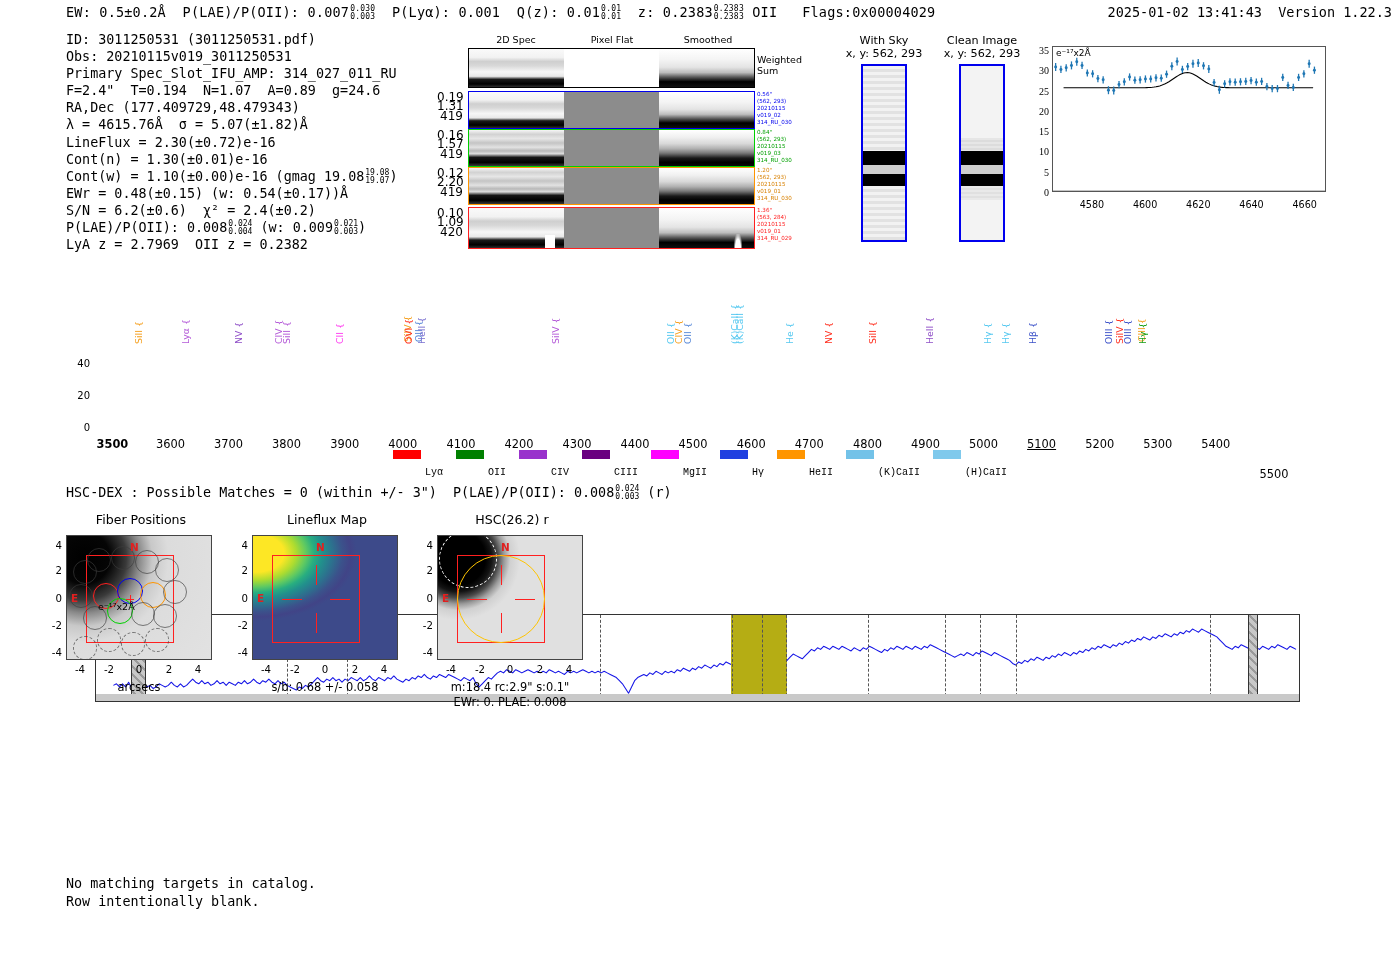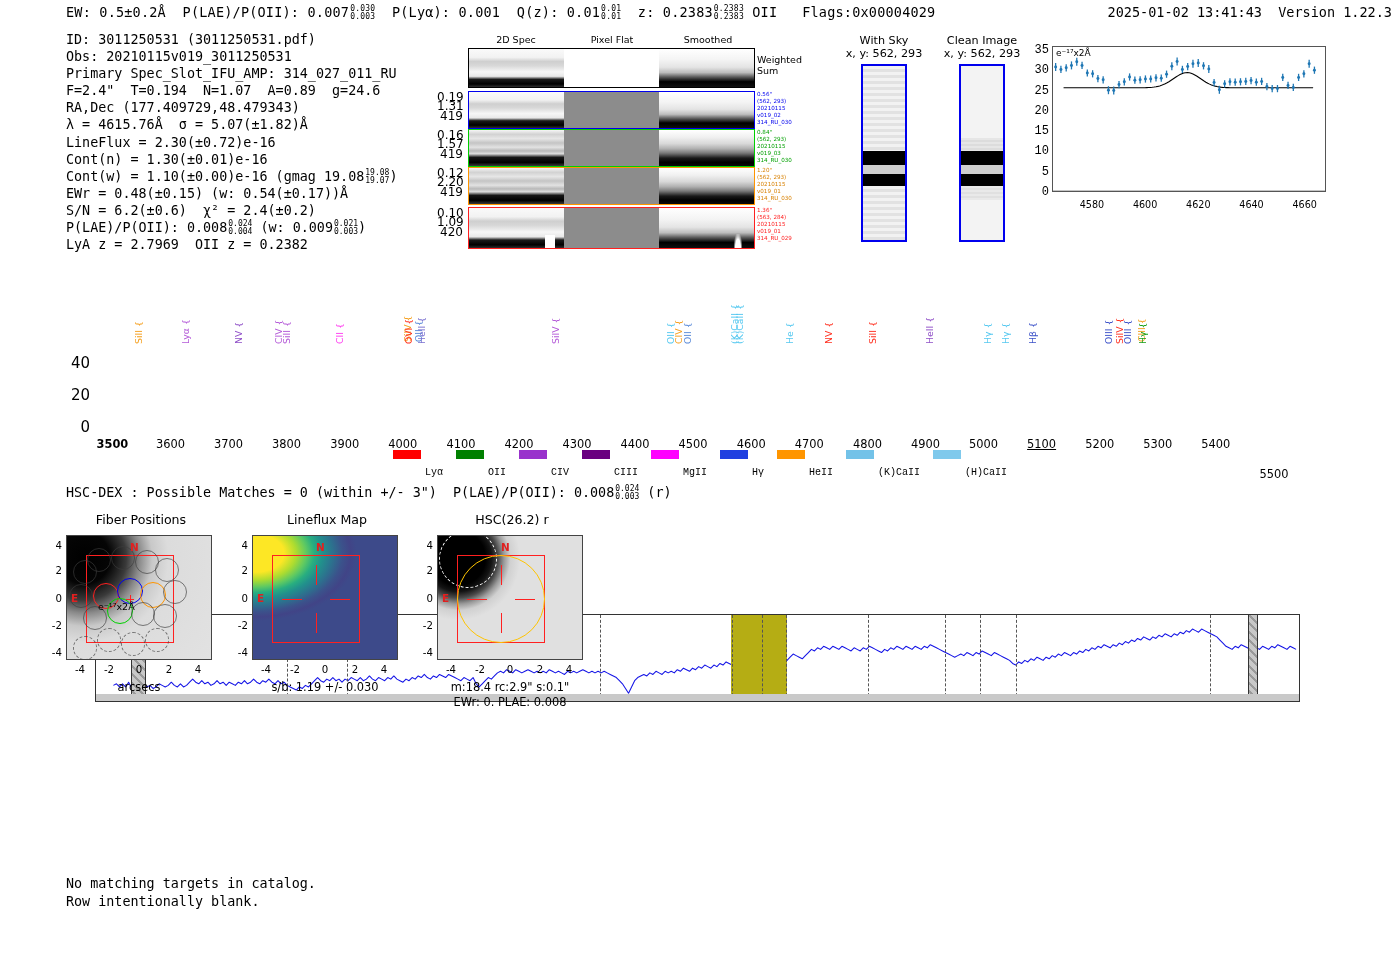--- a/index.html
+++ b/index.html
@@ -61,33 +61,33 @@
   .skyfill { width: 100%; height: 100%; background:
       repeating-linear-gradient(to bottom, #f2f2f2 0px, #f2f2f2 3px, #e2e2e2 3px, #e2e2e2 6px); position: relative; }
   .cleanfill { width: 100%; height: 100%; background: #f3f3f3; position: relative; }
   .darkband { position: absolute; left: 0; right: 0; background: #000; }
   .midband { position: absolute; left: 0; right: 0; background: #cfcfcf; }
 
   
   #linefit { position: absolute; left: 1034px; top: 44px; width: 292px; height: 170px; }
   #linefit .axisbox { position: absolute; left: 18px; top: 2px; right: 0; bottom: 22px;
                       border: 1px solid #555; background: #fff; }
-  .lf-ytick { position: absolute; right: 100%; margin-right: 3px; font-family: Liberation Mono, monospace;
-              font-size: 12px; color: #000; transform: translateY(-50%); white-space: nowrap; text-align: right; }
+  .lf-ytick { position: absolute; right: 100%; margin-right: 3px; font-family: Liberation Serif, serif;
+              font-size: 10px; color: #000; transform: translateY(-50%); white-space: nowrap; text-align: right; }
   .lf-xtick { position: absolute; top: 100%; margin-top: 3px; font-family: "DejaVu Sans", sans-serif;
               font-size: 9.6px; color: #000; transform: translateX(-50%); white-space: nowrap; }
   .lf-unit { position: absolute; left: 3px; top: 1px; font-family: "DejaVu Sans", sans-serif; font-size: 9px; color: #000; }
 
   
   #spectrum { position: absolute; left: 95px; top: 344px; width: 1205px; height: 88px;
               border: 1.1px solid #333; background: #fff; }
   #spec-wrap { position: absolute; left: 0; top: 270px; width: 1400px; height: 200px; }
   .sp-xtick { position: absolute; top: 434px; font-family: "DejaVu Sans", sans-serif; font-size: 11.4px;
               color: #000; transform: translateX(-50%); }
-  .sp-ytick { position: absolute; font-family: "DejaVu Sans", sans-serif; font-size: 15px; color: #000;
+  .sp-ytick { position: absolute; font-family: "DejaVu Sans", sans-serif; font-size: 10px; color: #000;
               transform: translate(-100%,-50%); text-align: center; }
   .linelabel { position: absolute; font-family: "DejaVu Sans", sans-serif; font-size: 9.3px;
                writing-mode: vertical-rl; transform: rotate(180deg); white-space: nowrap;
                transform-origin: center; letter-spacing: 0px; }
   .vdash { position: absolute; width: 0; border-left: 1.3px dashed #555; }
   .hatchband { position: absolute; background:
       repeating-linear-gradient(45deg,#9a9a9a 0px,#9a9a9a 2px,#c8c8c8 2px,#c8c8c8 6px);
       border-left: 1.1px solid #333; border-right: 1.1px solid #333; }
   .olive { position: absolute; background: #b5ad14; }
 
@@ -560,21 +560,21 @@
     <div class="bp-yt" style="left:32px;top:33px;">4</div>
     <div class="bp-yt" style="left:32px;top:58px;">2</div>
     <div class="bp-yt" style="left:32px;top:85.5px;">0</div>
     <div class="bp-yt" style="left:32px;top:113px;">-2</div>
     <div class="bp-yt" style="left:32px;top:140px;">-4</div>
     <div class="bp-xt" style="left:50px;top:152px;">-4</div>
     <div class="bp-xt" style="left:79px;top:152px;">-2</div>
     <div class="bp-xt" style="left:109px;top:152px;">0</div>
     <div class="bp-xt" style="left:139px;top:152px;">2</div>
     <div class="bp-xt" style="left:168px;top:152px;">4</div>
-    <div class="bp-cap" style="top:168px;">s/b: 1.19 +/- 0.030</div>
+    <div class="bp-cap" style="top:168px;">s/b: 0.68 +/- 0.058</div>
   </div>
 
   <div class="bp" style="left:401px;width:200px;">
     <div class="bp-title">HSC(26.2) r</div>
     <div class="bp-plot" style="background:radial-gradient(circle 62px at 14% 18%, #000 0%, #000 44%, #141414 54%, #4a4a4a 64%, #9a9a9a 74%, #d0d0d0 84%, #e0e0e0 100%);">
       <div style="position:absolute;left:1px;top:-6px;width:58px;height:58px;border:1.4px dashed #ffffff;border-radius:50%;"></div>
       <div class="redbox" style="left:19px;top:19px;width:88px;height:88px;"></div>
       <div style="position:absolute;left:19px;top:19px;width:88px;height:88px;border:1.7px solid #ffc400;border-radius:50%;"></div>
       <div class="tickmark" style="left:62.5px;top:29px;width:1.4px;height:20px;"></div>
       <div class="tickmark" style="left:62.5px;top:77px;width:1.4px;height:20px;"></div>

